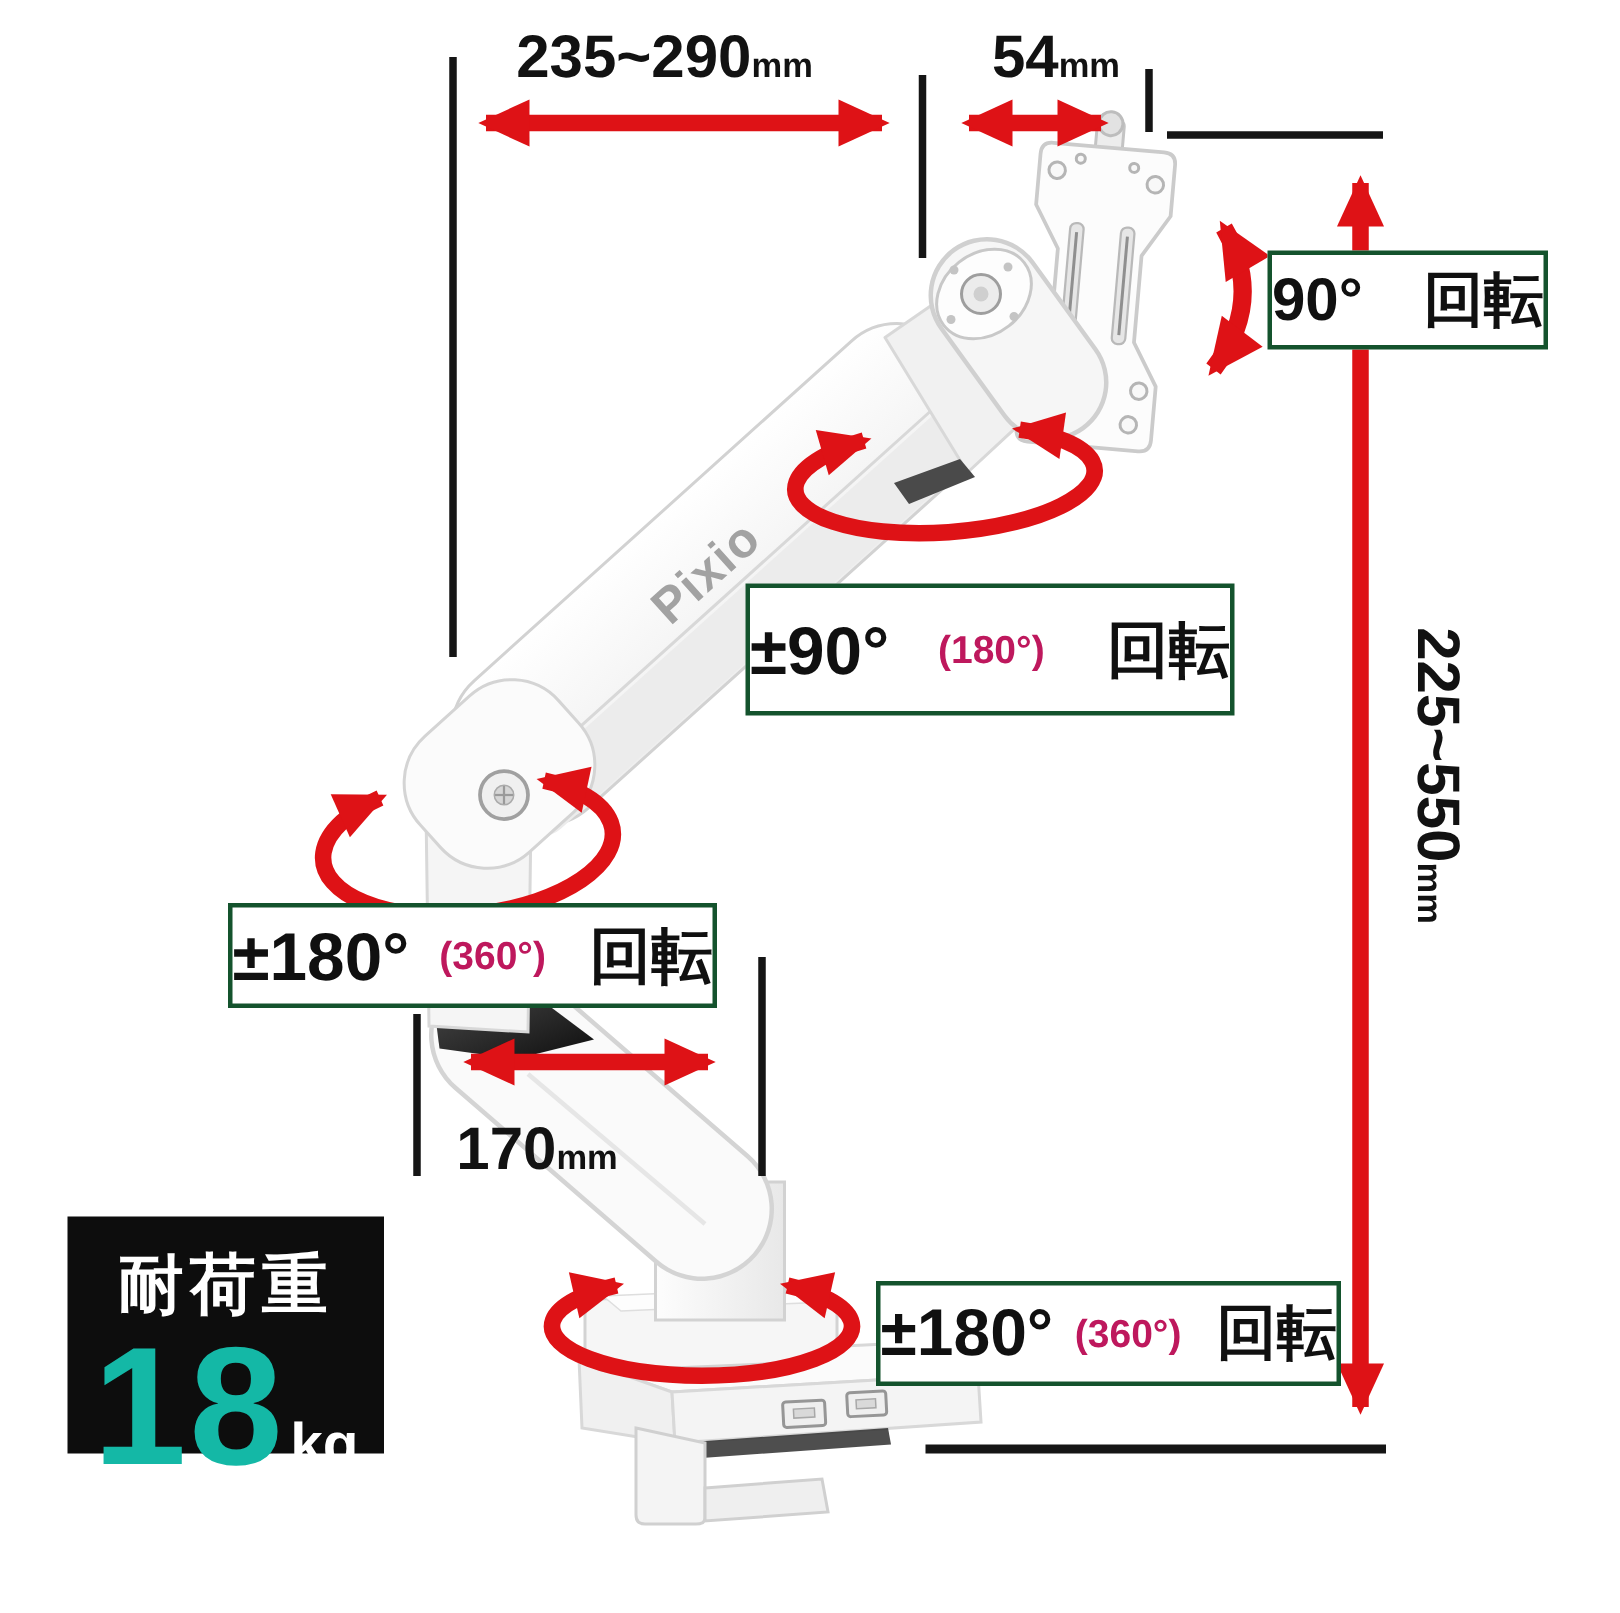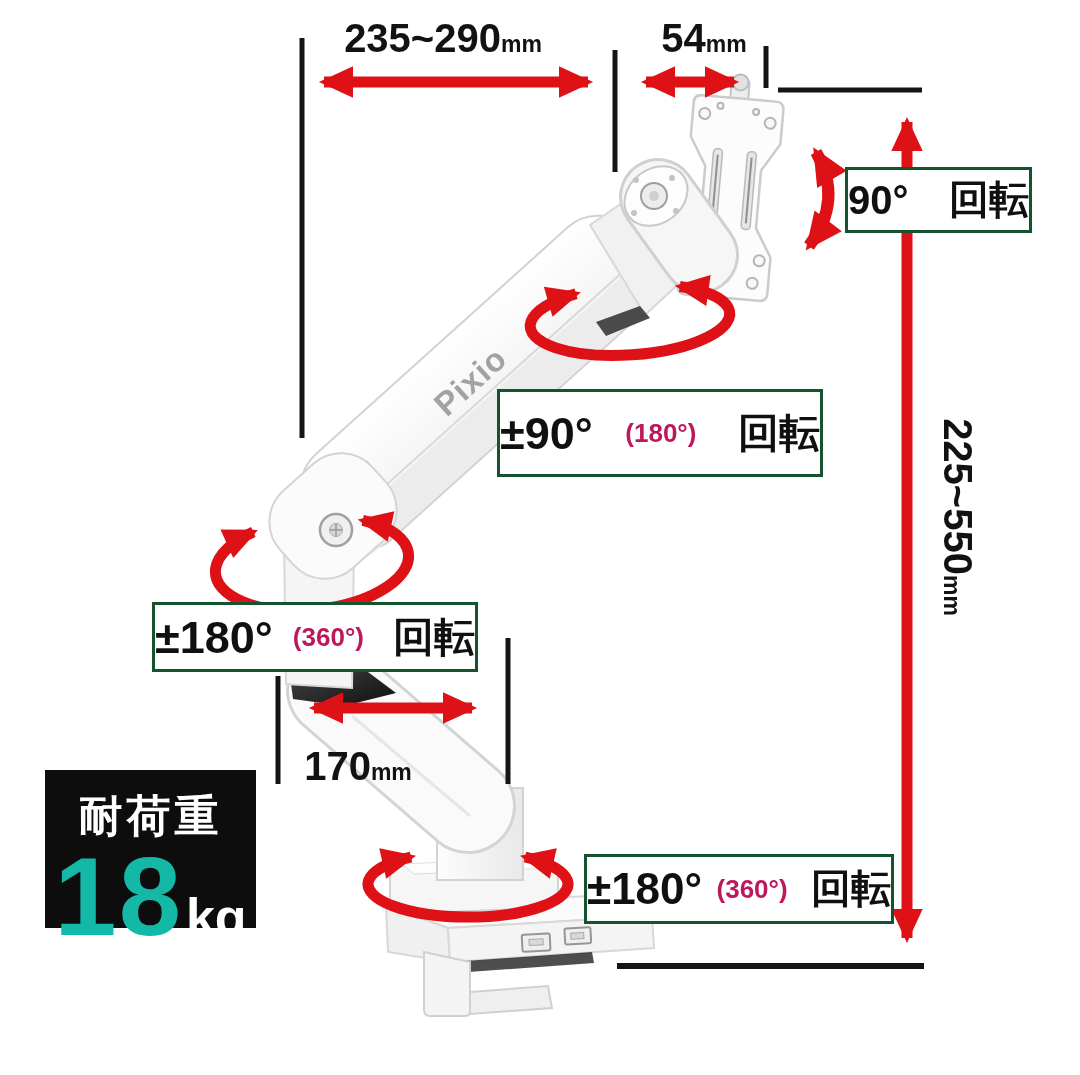--- a/index.html
+++ b/index.html
@@ -17,21 +17,21 @@
   .rot-suffix{font-weight:bold;font-size:41px;color:#101010;line-height:1;margin-left:11px;font-family:Liberation Serif, serif;}
   .rot-box{align-items:center;}
   #box-90 .rot-angle{font-size:40px;}
   #box-90 .rot-suffix{font-size:40px;margin-left:4px;}
   #box-pm180-bottom .rot-angle{font-size:44px;}
   #box-pm180-bottom .rot-suffix{font-size:40px;}
   #spec-box{background:#0d0d0d;display:flex;flex-direction:column;align-items:center;box-sizing:border-box;padding-top:24px;}
   #spec-title{color:#ffffff;font-weight:bold;font-size:44px;letter-spacing:4px;line-height:1;}
   #spec-row{display:flex;align-items:baseline;margin-top:6px;}
   #spec-value{color:#14b8a6;font-weight:bold;font-size:112px;line-height:0.95;letter-spacing:2px;}
-  #spec-unit{color:#ffffff;font-weight:bold;font-size:52px;line-height:1;margin-left:3px;margin-top:24px;}
+  #spec-unit{color:#ffffff;font-weight:bold;font-size:39px;line-height:1;margin-left:3px;margin-top:24px;}
   #brand-logo{color:#a2a2a2;font-weight:bold;font-size:33px;letter-spacing:1px;text-align:center;
               transform:rotate(-42deg);transform-origin:center;}
 </style>
 </head>
 <body>
 
 <div id="stage">
 
   <svg id="art" width="1080" height="1075" viewBox="0 0 1080 1075" xmlns="http://www.w3.org/2000/svg">
     <defs>
@@ -199,21 +199,21 @@
       <span class="rot-paren">(360°)</span>
       <span class="rot-suffix">回転</span>
   </div>
 
   <div class="overlay rot-box" id="box-pm180-bottom" style="left:584px;top:854px;width:310px;height:70px;">
     <span class="rot-angle">±180°</span>
       <span class="rot-paren">(360°)</span>
       <span class="rot-suffix">回転</span>
   </div>
 
-  <div class="overlay" id="spec-box" style="left:45px;top:770px;width:211px;height:158px;">
+  <div class="overlay" id="spec-box" style="left:45px;top:811px;width:211px;height:158px;">
     <div id="spec-title">耐荷重</div>
     <div id="spec-row">
       <span id="spec-value">18</span>
       <span id="spec-unit">kg</span>
     </div>
   </div>
 
   <div class="overlay" id="brand-logo" style="left:402px;top:362px;width:140px;height:42px;">Pixio</div>
 
 </div>

